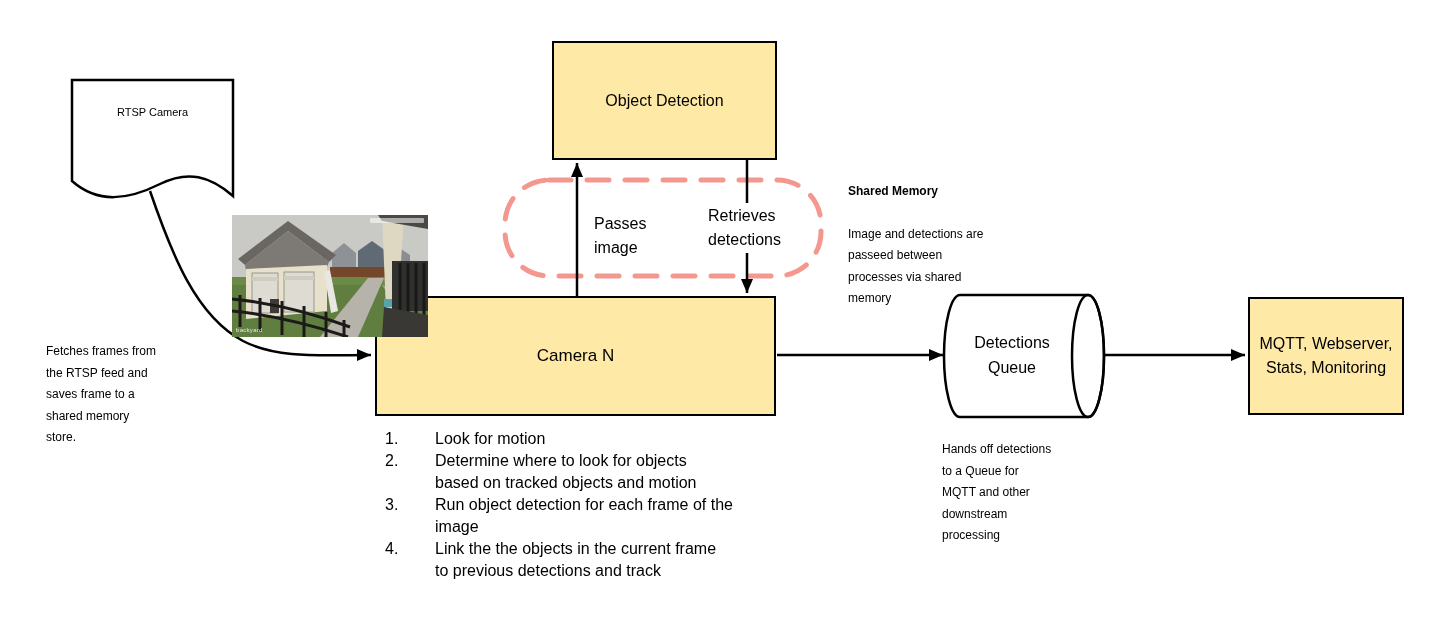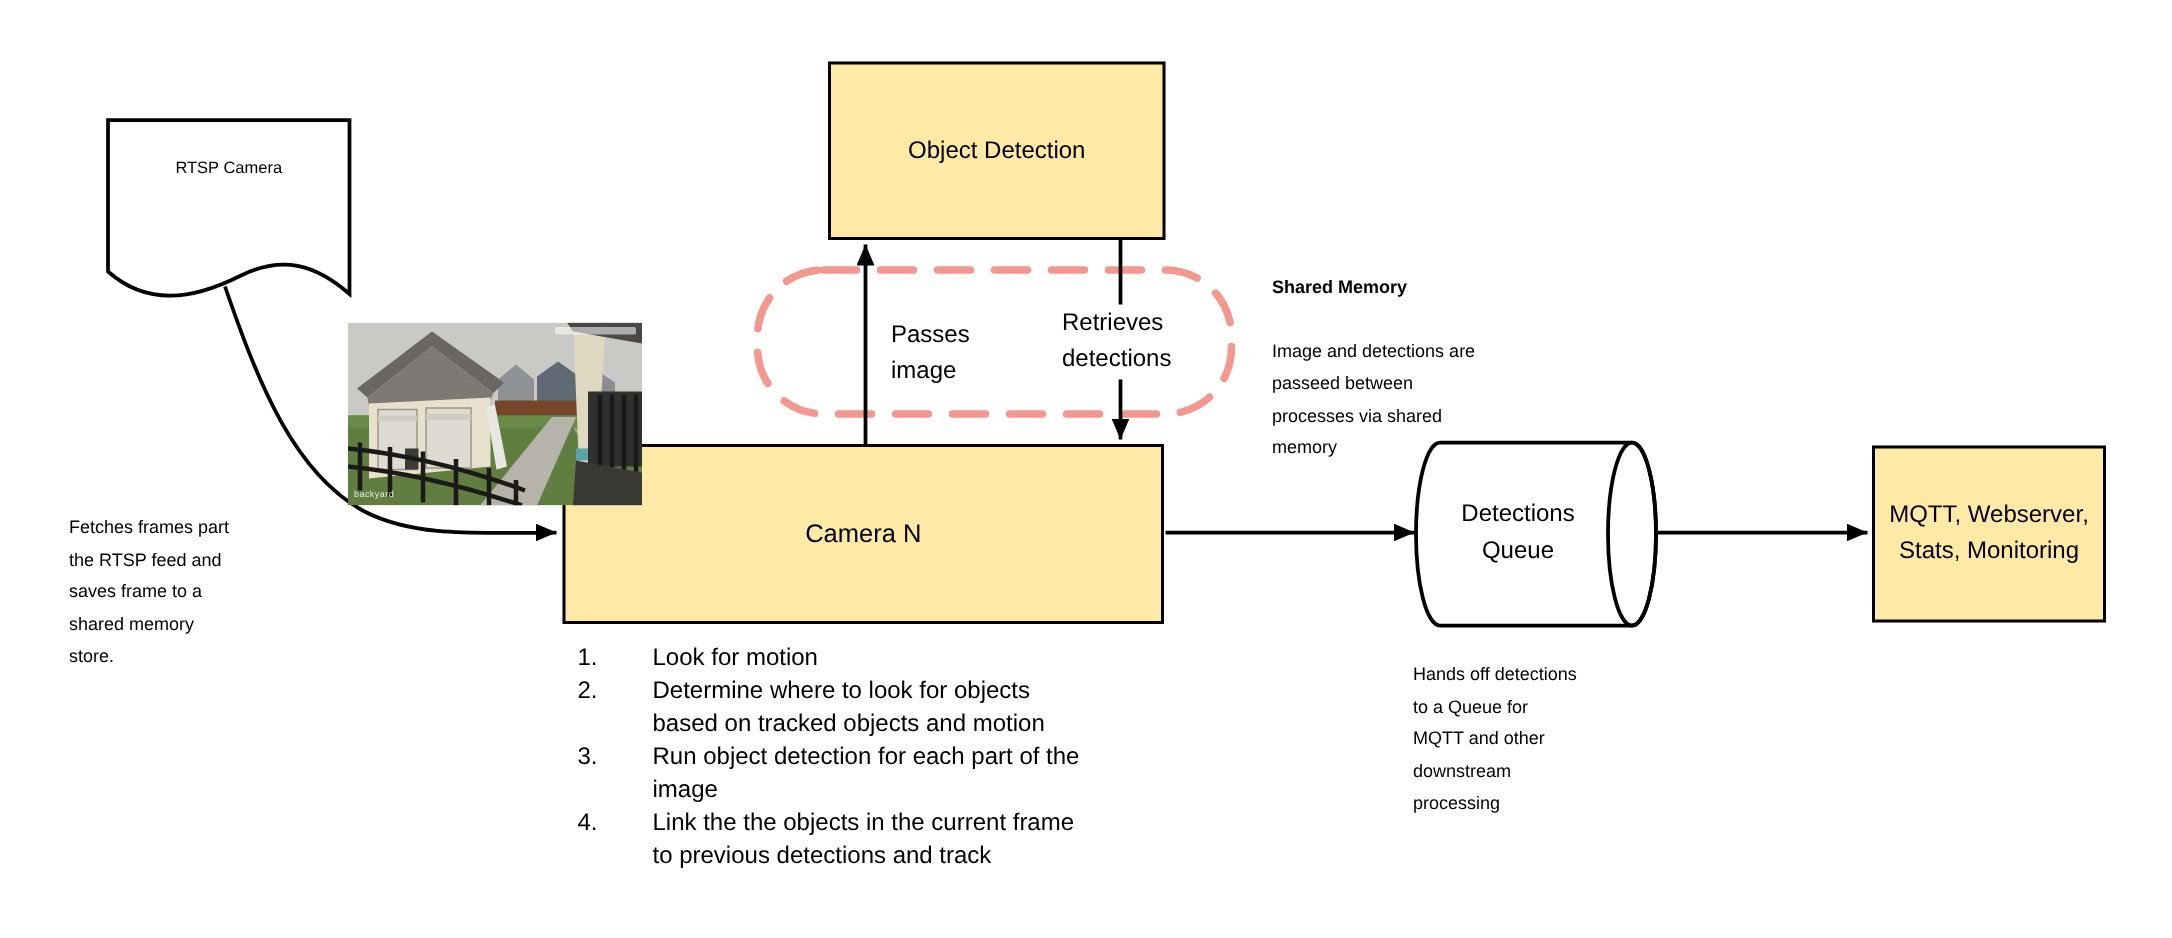--- a/index.html
+++ b/index.html
@@ -99,21 +99,21 @@
 Stats, Monitoring</div>
 
   <div class="queue-label">Detections
 Queue</div>
 
   <div class="edge-label" style="left:568px;top:211px;margin-left:23px;">Passes
 image</div>
   <div class="edge-label" style="left:705px;top:203px;">Retrieves
 detections</div>
 
-  <div class="note" style="left:46px;top:341px;width:180px;">Fetches frames part
+  <div class="note" style="left:46px;top:341px;width:180px;">Fetches frames from
 the RTSP feed and
 saves frame to a
 shared memory
 store.</div>
 
   <div class="note" style="left:848px;top:159px;width:215px;">
     <div class="sm-title">Shared Memory</div>
     <div>Image and detections are
 passeed between
 processes via shared
@@ -131,21 +131,21 @@
       <div class="step-num">1.</div>
       <div class="step-text">Look for motion</div>
     </div>
     <div class="step-row">
       <div class="step-num">2.</div>
       <div class="step-text">Determine where to look for objects
 based on tracked objects and motion</div>
     </div>
     <div class="step-row">
       <div class="step-num">3.</div>
-      <div class="step-text">Run object detection for each part of the
+      <div class="step-text">Run object detection for each frame of the
 image</div>
     </div>
     <div class="step-row">
       <div class="step-num">4.</div>
       <div class="step-text">Link the the objects in the current frame
 to previous detections and track</div>
     </div>
   </div>
 
   <div class="snapshot">

